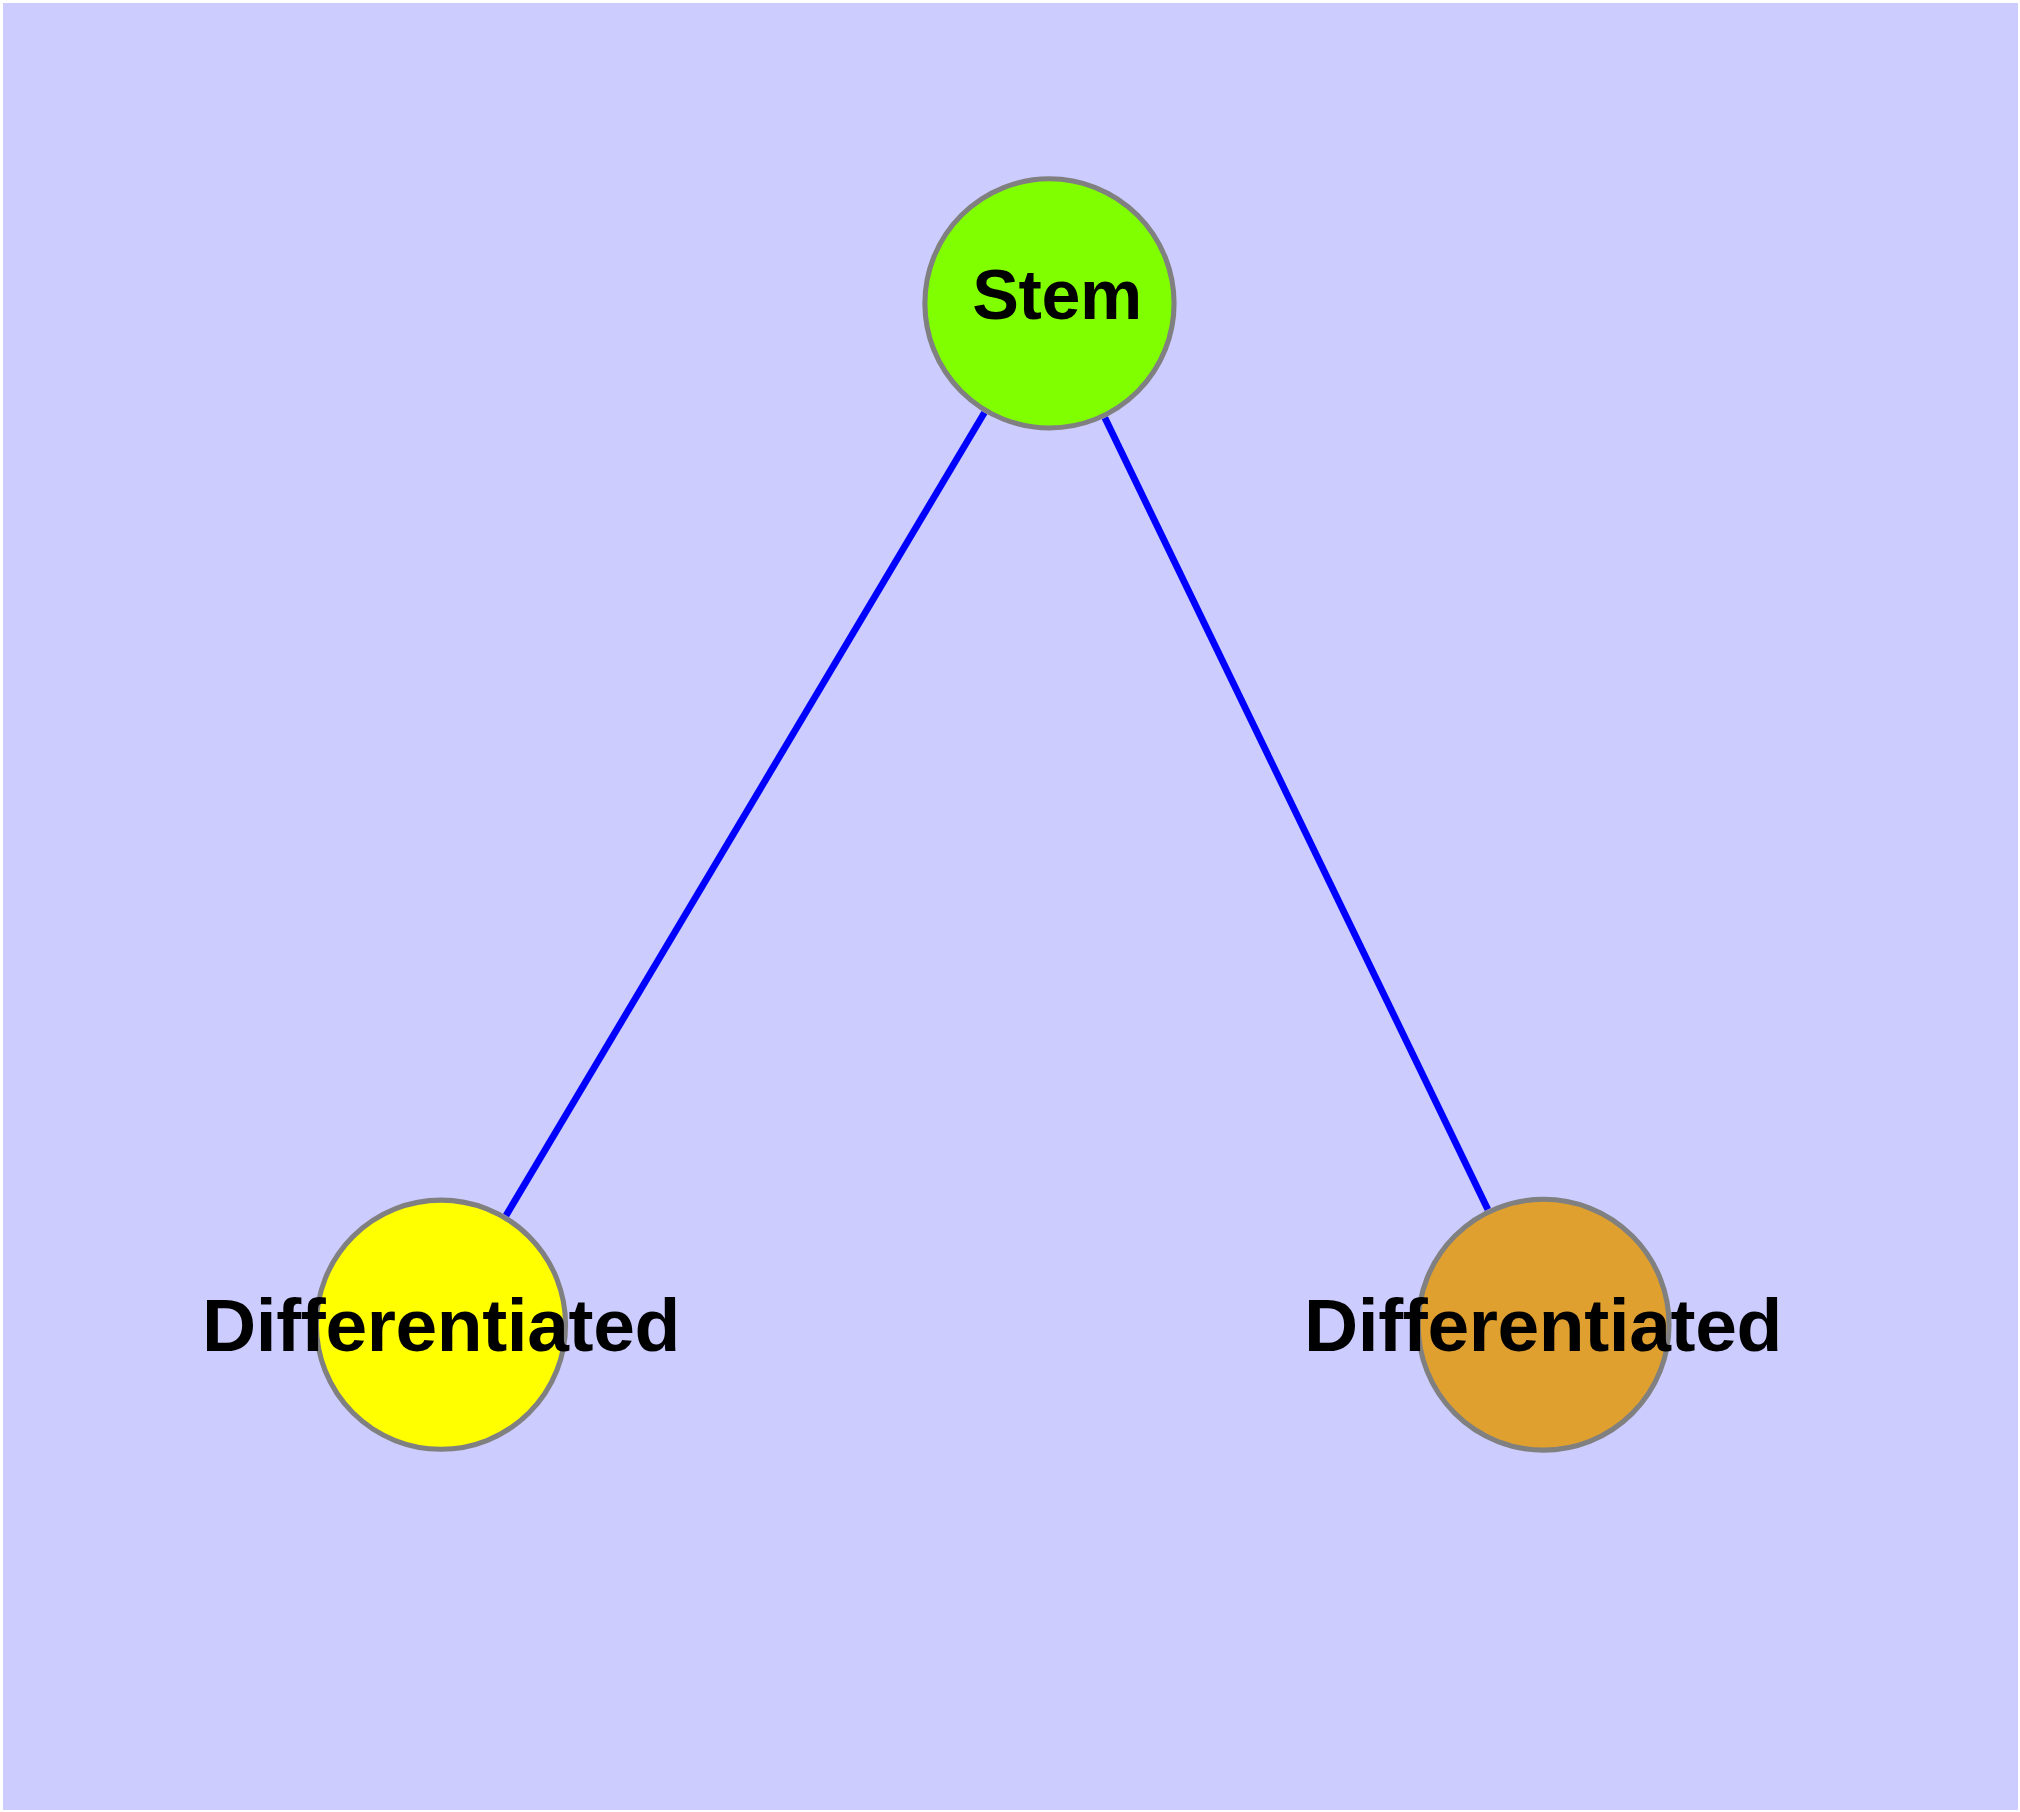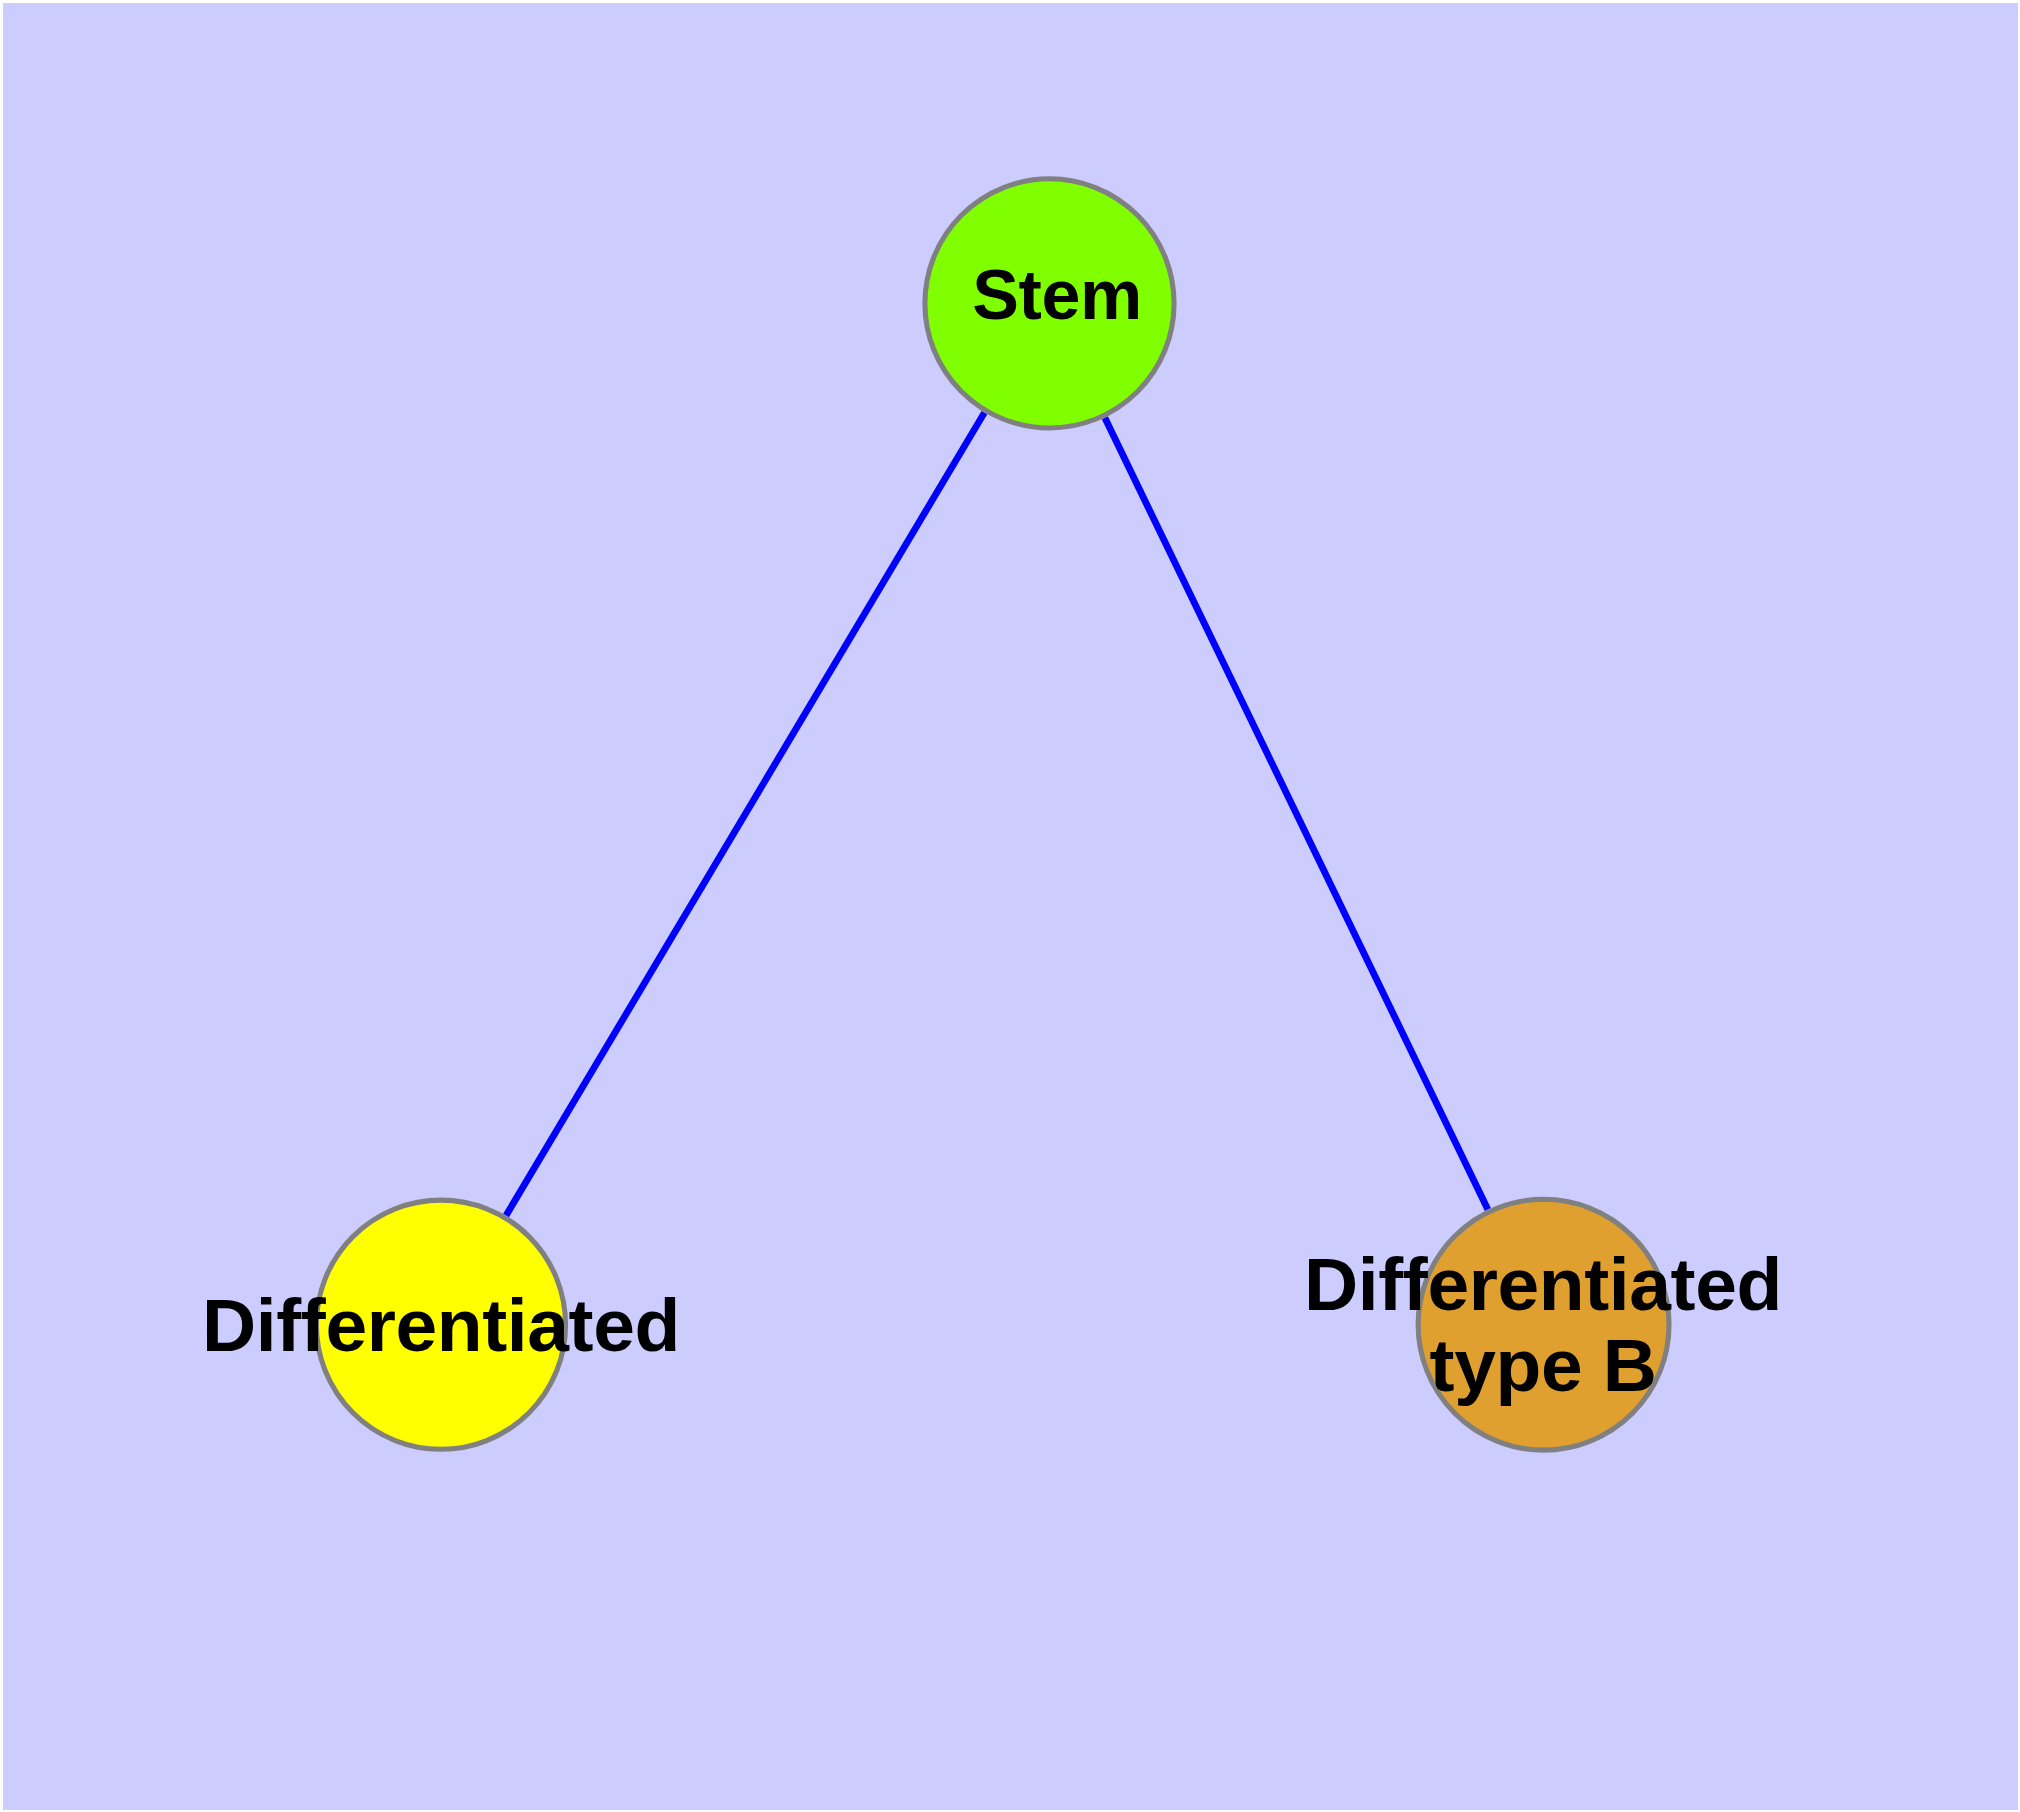--- a/index.html
+++ b/index.html
@@ -66,17 +66,16 @@
 
   <div id="labels-layer">
       <div class="node-label" style="left: 1049px; top: 296px; font-size: 70px; margin-left: 8px;">
         <span class="line">Stem</span>
       </div>
       <div class="node-label" style="left: 441px; top: 1325px; font-size: 75px;">
         <span class="line">Differentiated</span>
       </div>
       <div class="node-label" style="left: 1543px; top: 1325px; font-size: 75px;">
         <span class="line">Differentiated</span>
-        <span class="line">type B</span>
       </div>
     </div>
 </div>
 
 
 </body></html>

